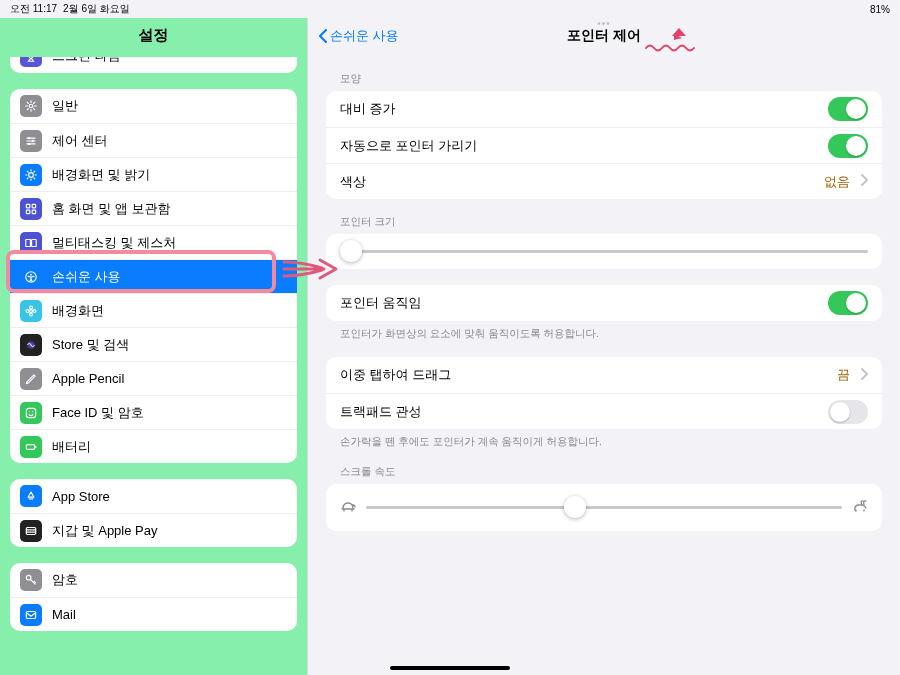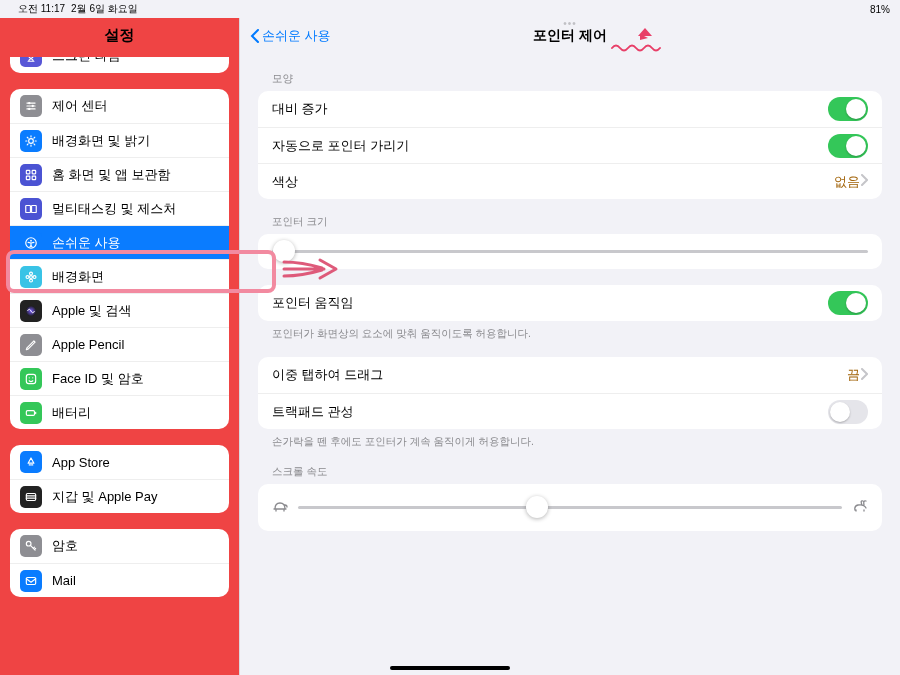--- a/index.html
+++ b/index.html
@@ -8,41 +8,41 @@
     background: #f2f2f7;
     width: 900px;
     height: 675px;
     overflow: hidden;
     position: relative;
     font-size: 13px;
     color: #000;
   }
   .status-bar {
     position: absolute;
-    top: 0; left: 8px; right: 0;
+    top: 0; left: 0; right: 0;
     height: 18px;
     display: flex;
     justify-content: space-between;
     align-items: center;
     padding: 0 10px;
     font-size: 10px;
     font-weight: 500;
   }
   .status-left { display:flex; gap:6px; align-items:center;}
   .status-right { display:flex; gap:6px; align-items:center;flex-direction:column;}
   .wifi-icon, .battery-icon { display:inline-block; }
   .container {
     display: flex;
     position: absolute;
     top: 18px; bottom: 0; left: 0; right: 0;
   }
   
   .sidebar {
-    width: 240px;
-    background: #ef4444;
+    width: 308px;
+    background: #86efac;
     border-right: 1px solid #d9d9de;
     display:flex;
     flex-direction:column;
     overflow:hidden;
   }
   .sidebar-title {
     text-align:center;
     font-weight:600;
     font-size:15px;
     padding: 8px 0 12px;
@@ -126,20 +126,21 @@
     background:#fff;
     border-radius:10px;
     overflow:hidden;
   }
   .d-row {
     display:flex;
     align-items:center;
     height:36px;
     padding:0 14px;
     border-top:1px solid #eee;
+    gap:10px;
   }
   .d-group .d-row:first-child{border-top:none;}
   .d-row-label { flex:1; font-size:13px; }
   .d-row-value { color:#a16207; font-size:13px; }
   .chevron { color:#c5c5c9; }
   .switch {
     width:40px;height:24px;border-radius:12px;
     background:#e5e5ea;position:relative;
     flex-shrink:0;
   }
@@ -211,20 +212,29 @@
                 <path d="M7 3h10 M7 21h10 M8 3c0 5 8 5 8 9s-8 4-8 9 M16 3c0 5-8 5-8 9s8 4 8 9" fill="none" stroke="#fff" stroke-width="2" stroke-linecap="round" stroke-linejoin="round"></path>
               </svg>
             </div>
             <div class="row-label">스크린 타임</div>
           </div>
         </div>
         <div class="group">
           <div class="row">
             <div class="icon-box" style="background:#8e8e93">
               <svg viewBox="0 0 24 24">
+                <circle cx="12" cy="12" r="3" fill="none" stroke="#fff" stroke-width="2" stroke-linecap="round" stroke-linejoin="round"></circle>
+                <path d="M12 3v3M12 18v3M3 12h3M18 12h3M5.6 5.6l2 2M16.4 16.4l2 2M18.4 5.6l-2 2M7.6 16.4l-2 2" fill="none" stroke="#fff" stroke-width="2" stroke-linecap="round" stroke-linejoin="round"></path>
+              </svg>
+            </div>
+            <div class="row-label">일반</div>
+          </div>
+          <div class="row">
+            <div class="icon-box" style="background:#8e8e93">
+              <svg viewBox="0 0 24 24">
                 <path d="M5 7h14M5 12h14M5 17h14" fill="none" stroke="#fff" stroke-width="2" stroke-linecap="round" stroke-linejoin="round"></path>
                 <circle cx="9" cy="7" r="2" fill="#fff"></circle>
                 <circle cx="15" cy="12" r="2" fill="#fff"></circle>
                 <circle cx="9" cy="17" r="2" fill="#fff"></circle>
               </svg>
             </div>
             <div class="row-label">제어 센터</div>
           </div>
           <div class="row">
             <div class="icon-box" style="background:#0a7cff">
@@ -283,21 +293,21 @@
                 <circle cx="12" cy="12" r="9" fill="url(#g)"></circle>
                 <defs>
                   <radialGradient id="g">
                     <stop offset="0" stop-color="#7a5cff"></stop>
                     <stop offset="1" stop-color="#1b1b1d"></stop>
                   </radialGradient>
                 </defs>
                 <path d="M6 12q3-6 6 0t6 0" fill="none" stroke="#fff" stroke-width="1.5"></path>
               </svg>
             </div>
-            <div class="row-label">Apple 및 검색</div>
+            <div class="row-label">Store 및 검색</div>
           </div>
           <div class="row">
             <div class="icon-box" style="background:#8e8e93">
               <svg viewBox="0 0 24 24">
                 <path d="M4 20l3-1 12-12-2-2L5 17z" fill="none" stroke="#fff" stroke-width="2" stroke-linecap="round" stroke-linejoin="round"></path>
               </svg>
             </div>
             <div class="row-label">Apple Pencil</div>
           </div>
           <div class="row">

